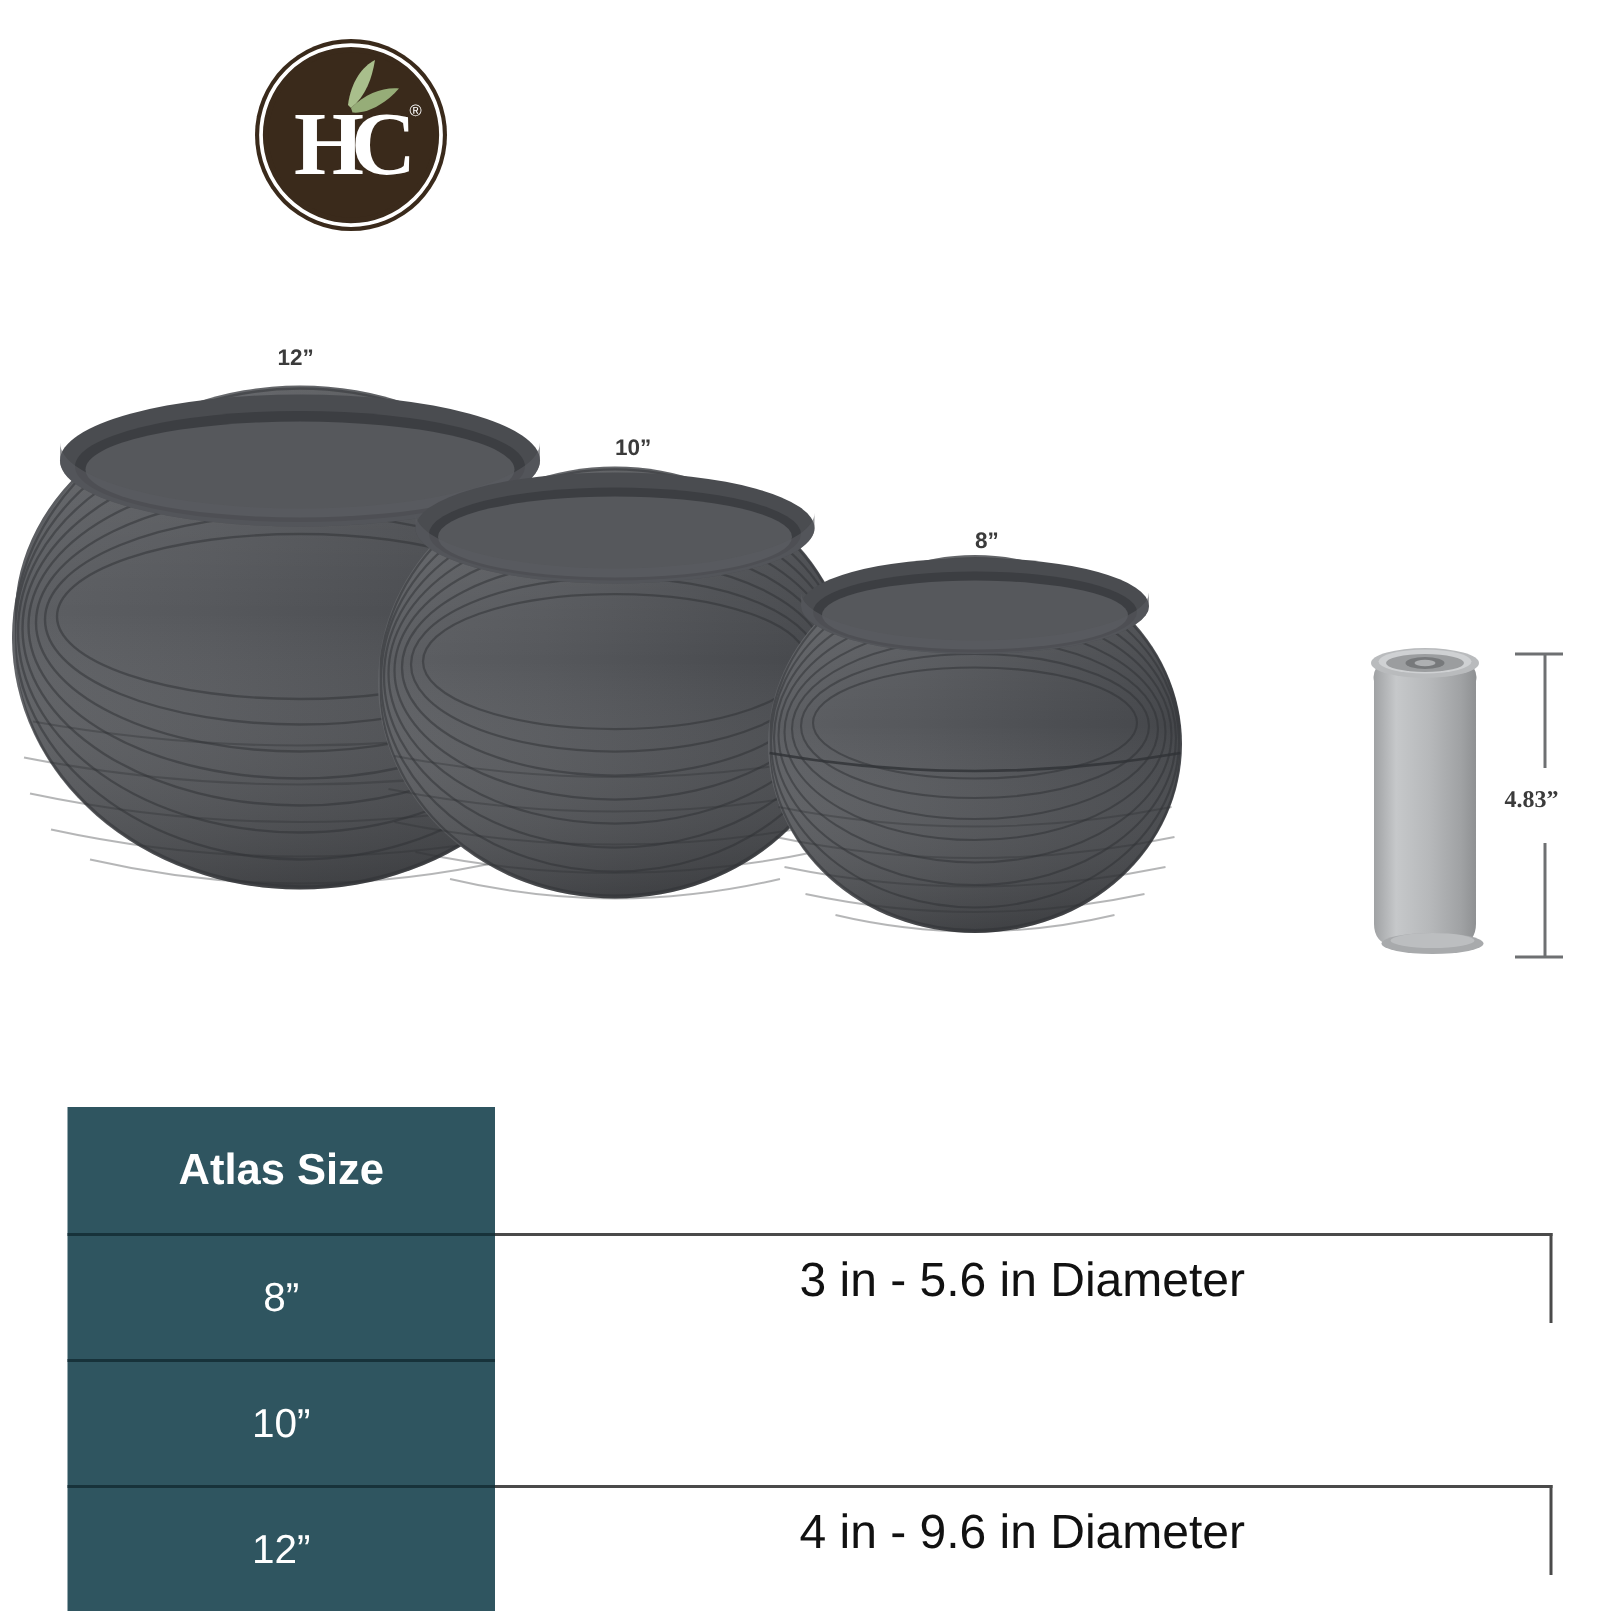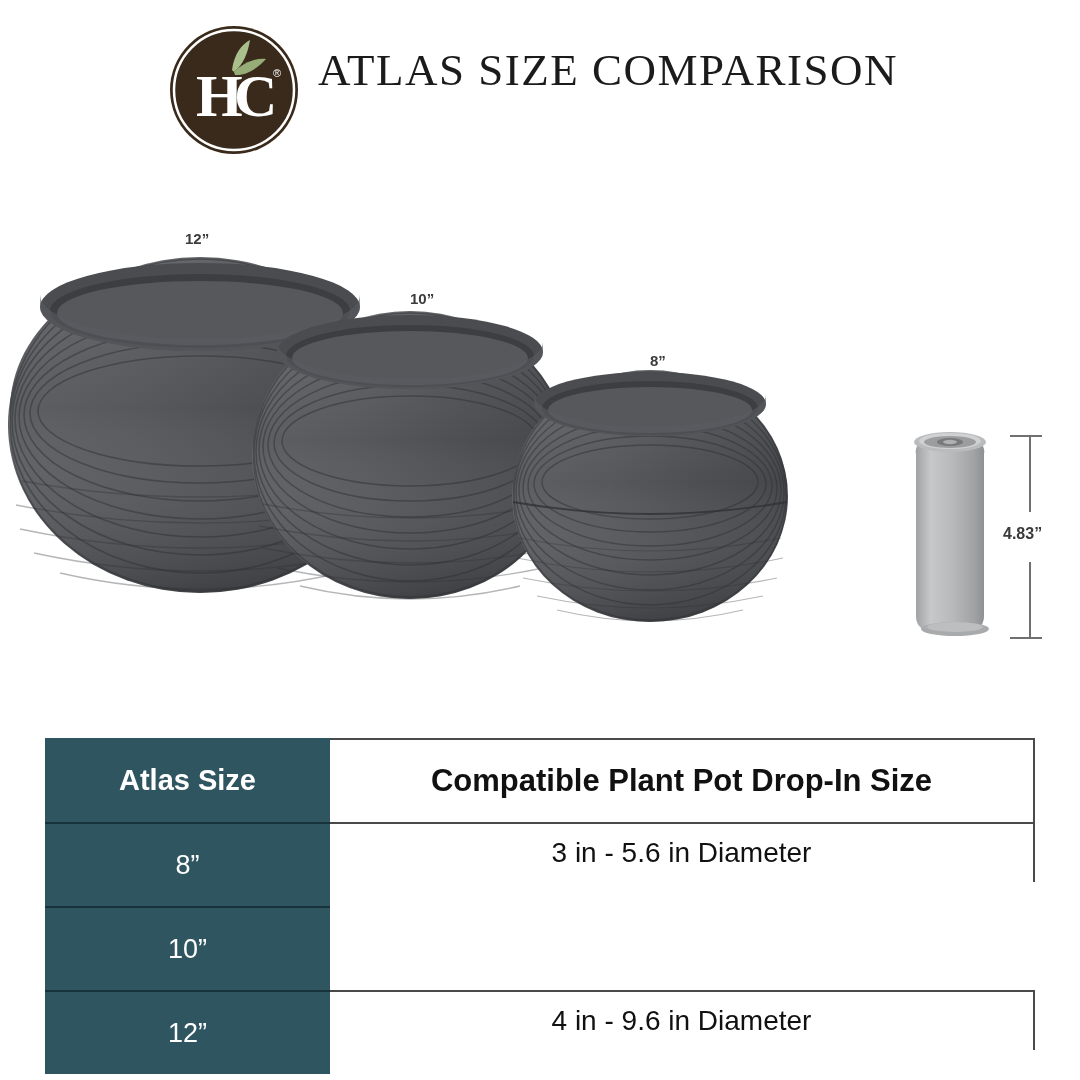--- a/index.html
+++ b/index.html
@@ -34,21 +34,21 @@
     font-family:"Liberation Sans", sans-serif;
     font-weight:bold;font-size:15px;color:#3b3b3b;
     white-space:nowrap;
   }
 
   
   .can-wrap{position:absolute;left:895px;top:260px;width:170px;height:230px;}
   .can-wrap svg{display:block;overflow:visible;}
   .can-dim-label{
     position:absolute;left:1000px;top:522px;
-    font-family:Liberation Sans, sans-serif;
+    font-family:Liberation Serif, serif;
     font-weight:bold;font-size:16px;color:#3b3b3b;white-space:nowrap;
   }
 
   
   .table{
     position:absolute;left:45px;top:738px;
     width:990px;
   }
   .trow{display:flex;width:990px;box-sizing:border-box;border-radius:27px;}
   .c-left{
@@ -59,21 +59,21 @@
   .c-right{
     width:705px;box-sizing:border-box;
     display:flex;align-items:center;justify-content:center;
     color:#111111;
     border-right:2px solid #4a4a4a;
   }
   .head .c-left{height:84px;font-size:29px;font-weight:bold;}
   .head .c-right{height:84px;font-size:31px;font-weight:bold;
     border-top:2px solid #4a4a4a;}
   .body-row .c-left{height:84px;font-size:27px;font-weight:400;}
-  .body-row .c-right{height:60px;font-size:28px;font-weight:400;
+  .body-row .c-right{height:60px;font-size:32px;font-weight:400;
     border-top:2px solid #4a4a4a;}
 </style>
 </head>
 <body>
 
 <div class="page">
 
   <div class="header">
 
     <div class="logo">
@@ -86,21 +86,20 @@
           <path d="M64 46 C66 30 74 20 82 16 C80 28 76 40 66 48 Z" fill="#a9bf8c"></path>
           <path d="M66 48 C76 38 88 34 98 35 C90 44 78 52 67 51 Z" fill="#96ad78"></path>
         </g>
 
         <text x="28" y="92" font-family="Liberation Serif, serif" font-size="60" font-weight="bold" fill="#ffffff">H</text>
         <text x="66" y="92" font-family="Liberation Serif, serif" font-size="60" font-weight="bold" fill="#ffffff">C</text>
         <text x="105" y="53" font-family="Liberation Sans, sans-serif" font-size="11" fill="#ffffff">®</text>
       </svg>
     </div>
 
-    <div class="title">ATLAS SIZE COMPARISON</div>
   </div>
 
   <div class="stage">
 
     <div class="pot" style="left:0px;top:85px;">
       <svg width="400" height="360" viewBox="0 0 400 360">
         <defs>
           <linearGradient id="g12" x1="0" y1="0" x2="1" y2="0">
             <stop offset="0%" stop-color="#5d5f63"></stop>
             <stop offset="35%" stop-color="#56585c"></stop>
@@ -277,21 +276,20 @@
         <line x1="0" y1="206" x2="32" y2="206" stroke="#6e7072" stroke-width="2"></line>
       </svg>
     </div>
     <div class="can-dim-label" style="left:1003px;top:365px;">4.83”</div>
   </div>
 
   <div class="table">
 
     <div class="trow head">
       <div class="c-left" style="background:#2f5560;">Atlas Size</div>
-      <div class="c-right">Compatible Plant Pot Drop-In Size</div>
     </div>
 
     <div class="trow body-row">
       <div class="c-left" style="background:#2f5560;border-top:2px solid #17323a;">8”</div>
       <div class="c-right">3 in - 5.6 in Diameter</div>
     </div>
 
     <div class="trow body-row">
       <div class="c-left" style="background:#2f5560;border-top:2px solid #17323a;">10”</div>
     </div>

